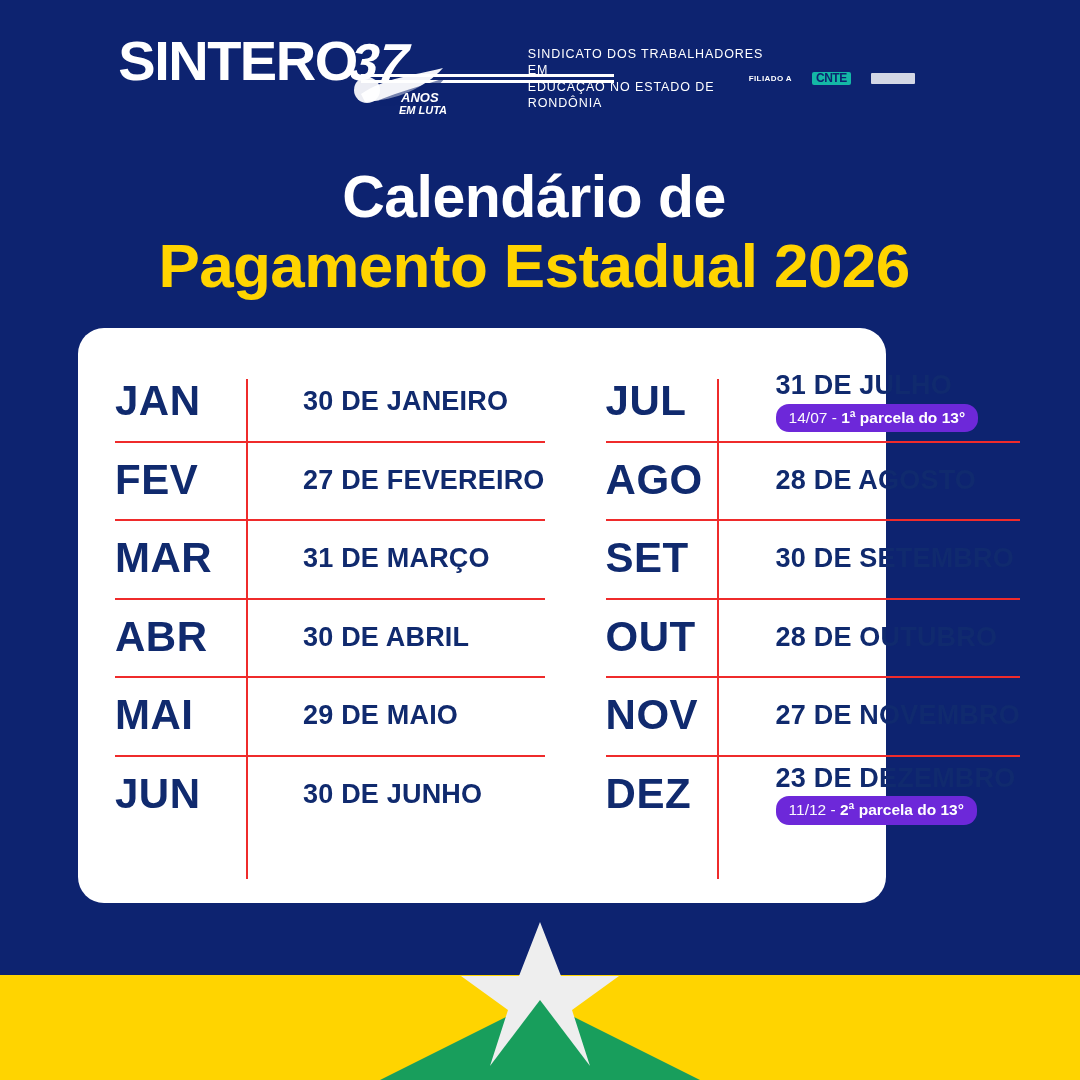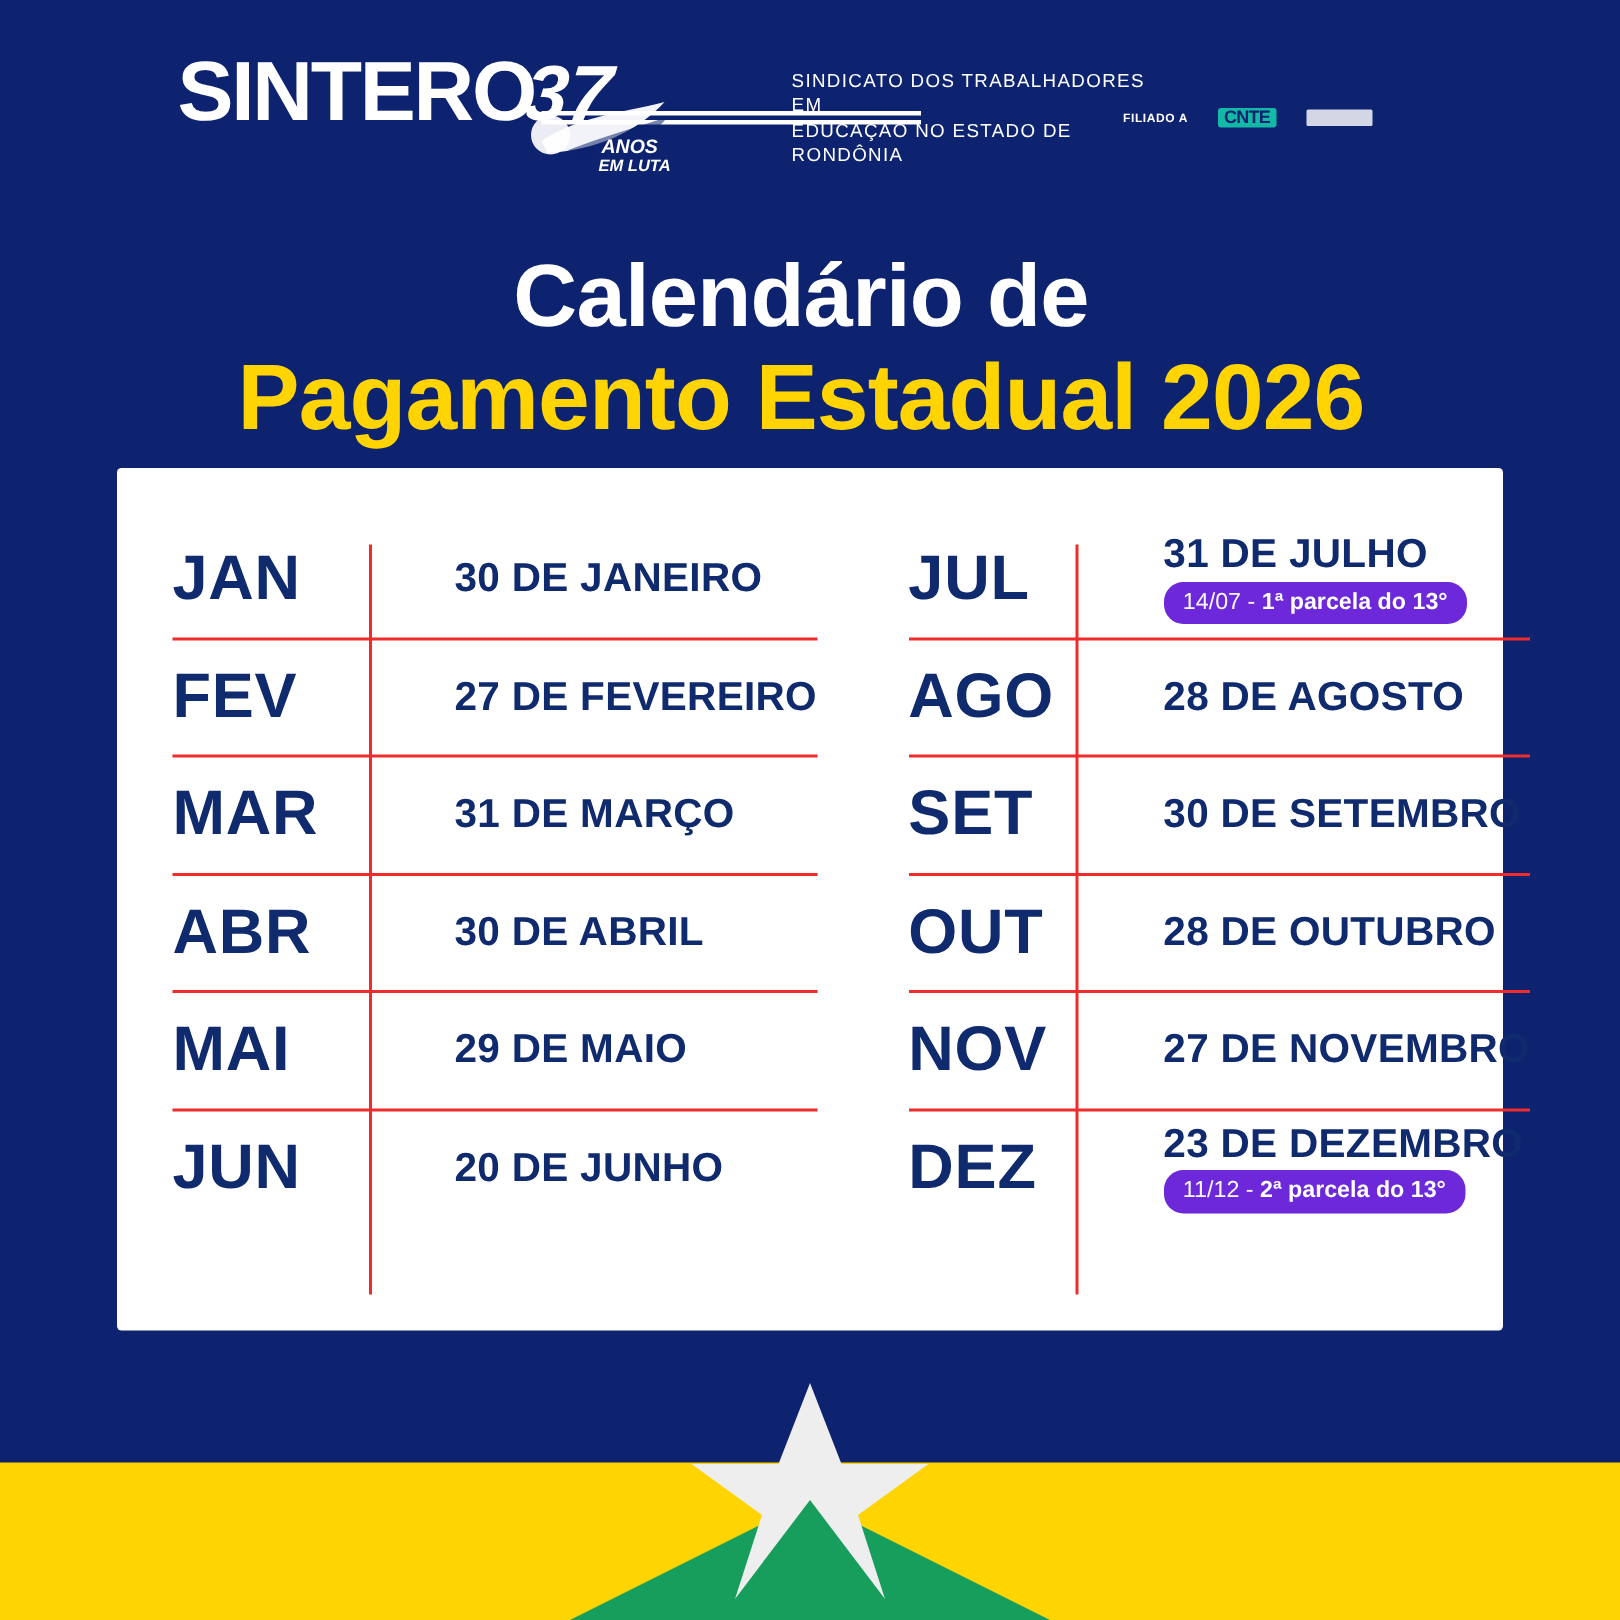--- a/index.html
+++ b/index.html
@@ -89,24 +89,24 @@
     font-size:62px;
     font-weight:bold;
     letter-spacing:-0.6px;
     line-height:1.1;
     margin-top:2px;
   }
 
   
   #calendar-card {
     position:absolute;
-    left:78px; top:312px;
-    width:924px; height:575px;
+    left:78px; top:328px;
+    width:808px; height:575px;
     background:#ffffff;
-    border-radius:3px;
+    border-radius:26px;
     display:flex;
     padding:34px 0 0 0;
   }
   .cal-column {
     flex:1 1 50%;
     position:relative;
     padding:0 0 0 0;
   }
   .cal-column.left { padding-left:37px; padding-right:22px; }
   .cal-column.right { padding-left:39px; padding-right:24px; }
@@ -267,21 +267,21 @@
     <div class="cal-row">
       <div class="month-abbr">MAI</div>
       <div class="month-detail">
         <div class="month-date">29 DE MAIO</div>
       </div>
     </div>
 
     <div class="cal-row">
       <div class="month-abbr">JUN</div>
       <div class="month-detail">
-        <div class="month-date">20 DE JUNHO</div>
+        <div class="month-date">30 DE JUNHO</div>
       </div>
     </div>
   </div>
 
   <div class="cal-column right">
     <div class="cal-vline"></div>
 
     <div class="cal-row">
       <div class="month-abbr">JUL</div>
       <div class="month-detail">

